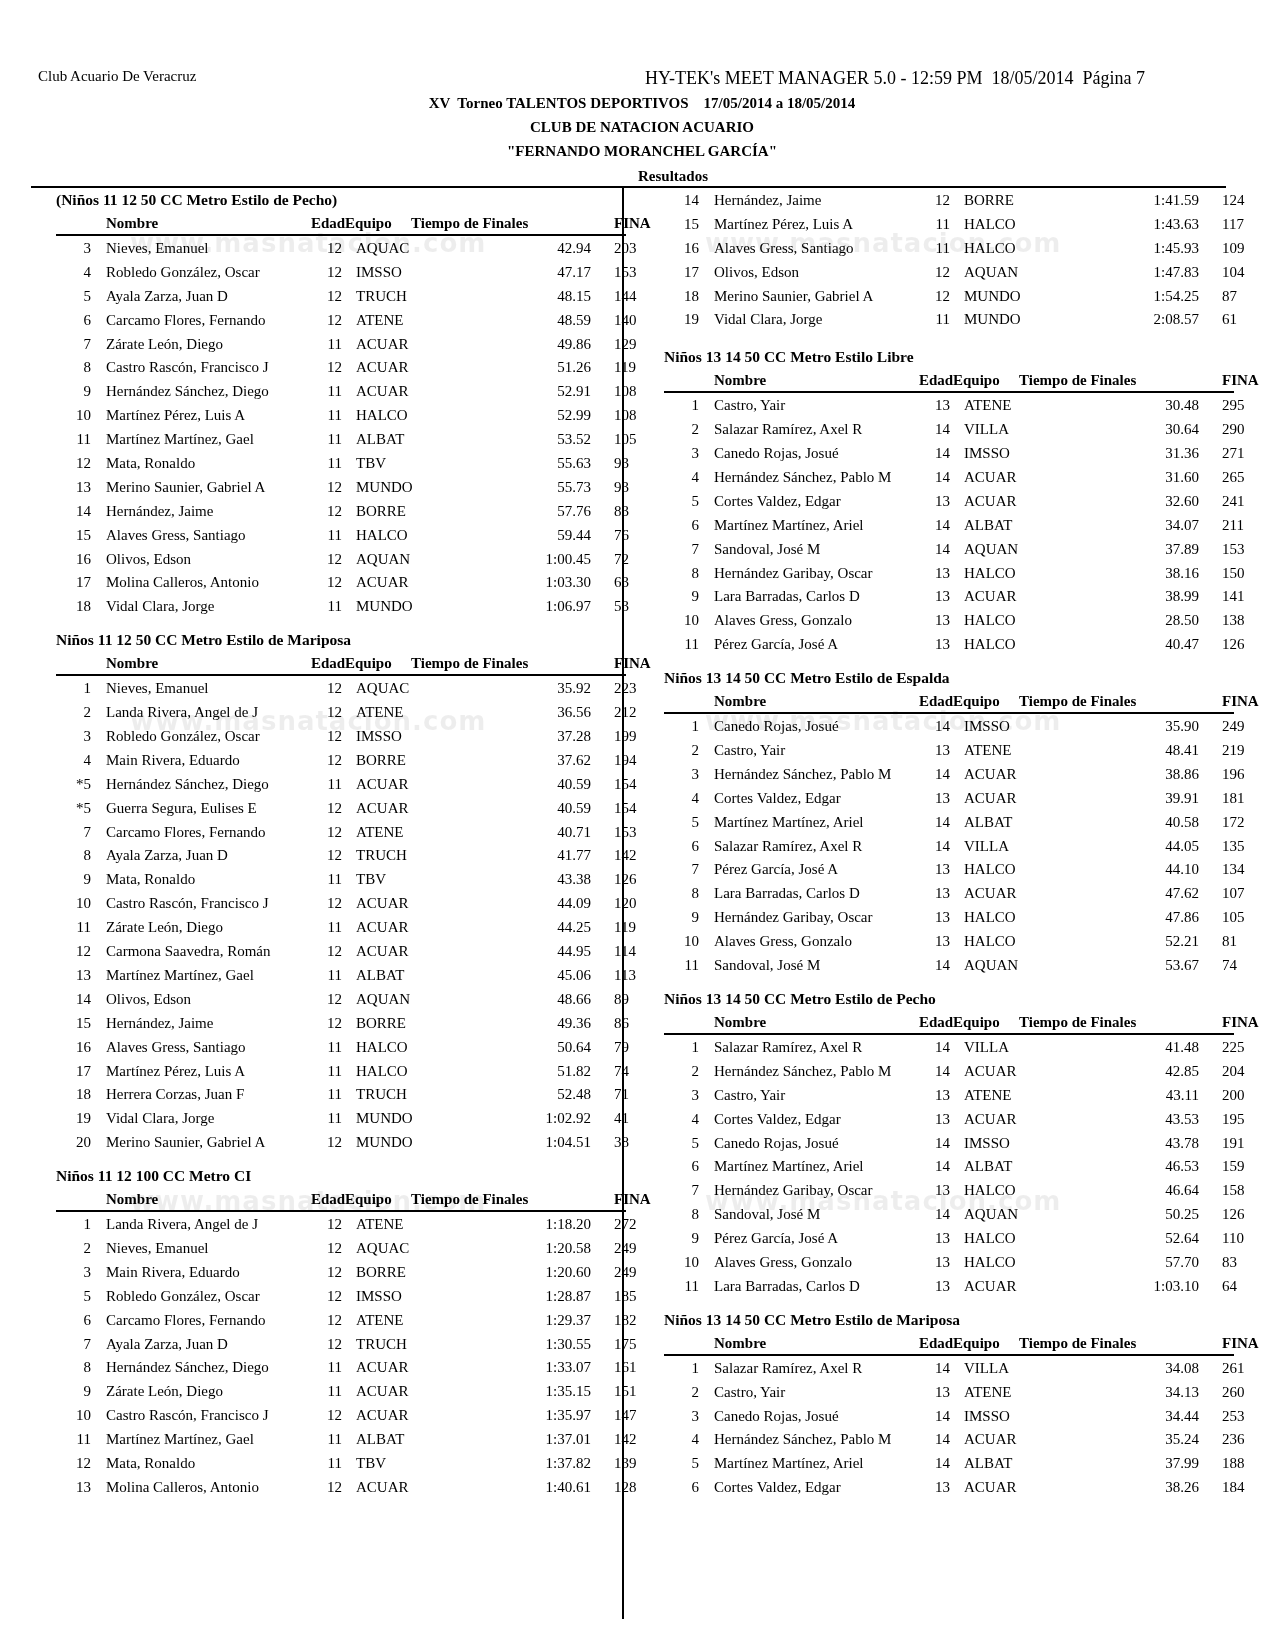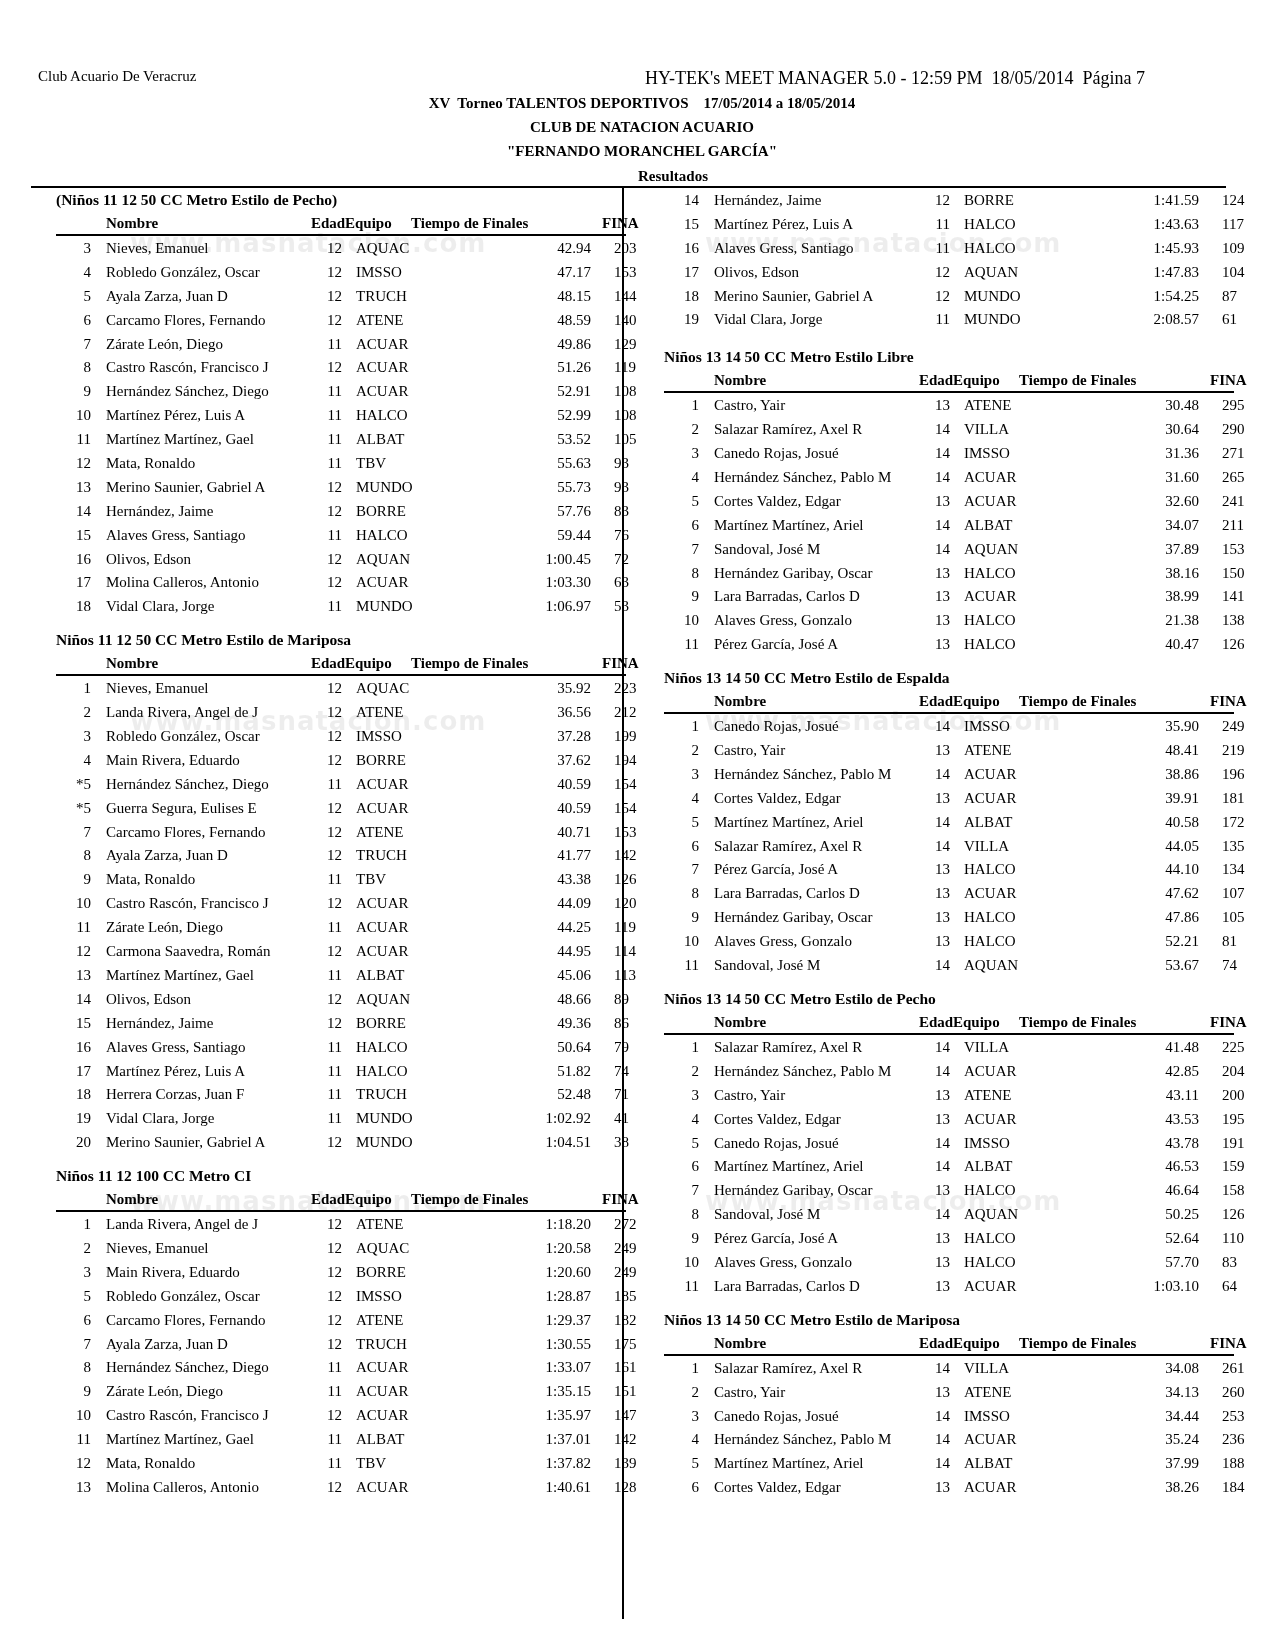--- a/index.html
+++ b/index.html
@@ -27,21 +27,21 @@
   .thead span { line-height: 22px; }
   .c-place { left: 0; width: 35px; text-align: right; }
   .c-name { left: 50px; }
   .c-age { left: 262px; width: 24px; text-align: right; }
   .c-team { left: 300px; }
   .c-time { left: 410px; width: 125px; text-align: right; }
   .c-fina { left: 558px; }
   .thead .c-age { left: 255px; width: auto; text-align: center; }
   .thead .c-team { left: 289px; }
   .thead .c-time { left: 355px; width: auto; text-align: center; }
-  .thead .c-fina { left: 546px; }
+  .thead .c-fina { left: 558px; }
   .watermark { position: absolute; font-family: "DejaVu Sans", sans-serif; font-weight: bold; font-size: 26px; color: rgba(0,0,0,0.07); letter-spacing: 1px; pointer-events: none; }
 </style>
 </head>
 <body>
 
 <div class="hdr-left">Club Acuario De Veracruz</div>
 <div class="hdr-right">HY-TEK's MEET MANAGER 5.0 - 12:59 PM  18/05/2014  Página 7</div>
 <div class="hdr-center t1">XV  Torneo TALENTOS DEPORTIVOS    17/05/2014 a 18/05/2014</div>
 <div class="hdr-center t2">CLUB DE NATACION ACUARIO</div>
 <div class="hdr-center t3">"FERNANDO MORANCHEL GARCÍA"</div>
@@ -595,21 +595,21 @@
         <span class="c-age">13</span>
         <span class="c-team">ACUAR</span>
         <span class="c-time">38.99</span>
         <span class="c-fina">141</span>
       </div>
       <div class="row">
         <span class="c-place">10</span>
         <span class="c-name">Alaves Gress, Gonzalo</span>
         <span class="c-age">13</span>
         <span class="c-team">HALCO</span>
-        <span class="c-time">21.38</span>
+        <span class="c-time">28.50</span>
         <span class="c-fina">138</span>
       </div>
       <div class="row">
         <span class="c-place">11</span>
         <span class="c-name">Pérez García, José A</span>
         <span class="c-age">13</span>
         <span class="c-team">HALCO</span>
         <span class="c-time">40.47</span>
         <span class="c-fina">126</span>
       </div>

